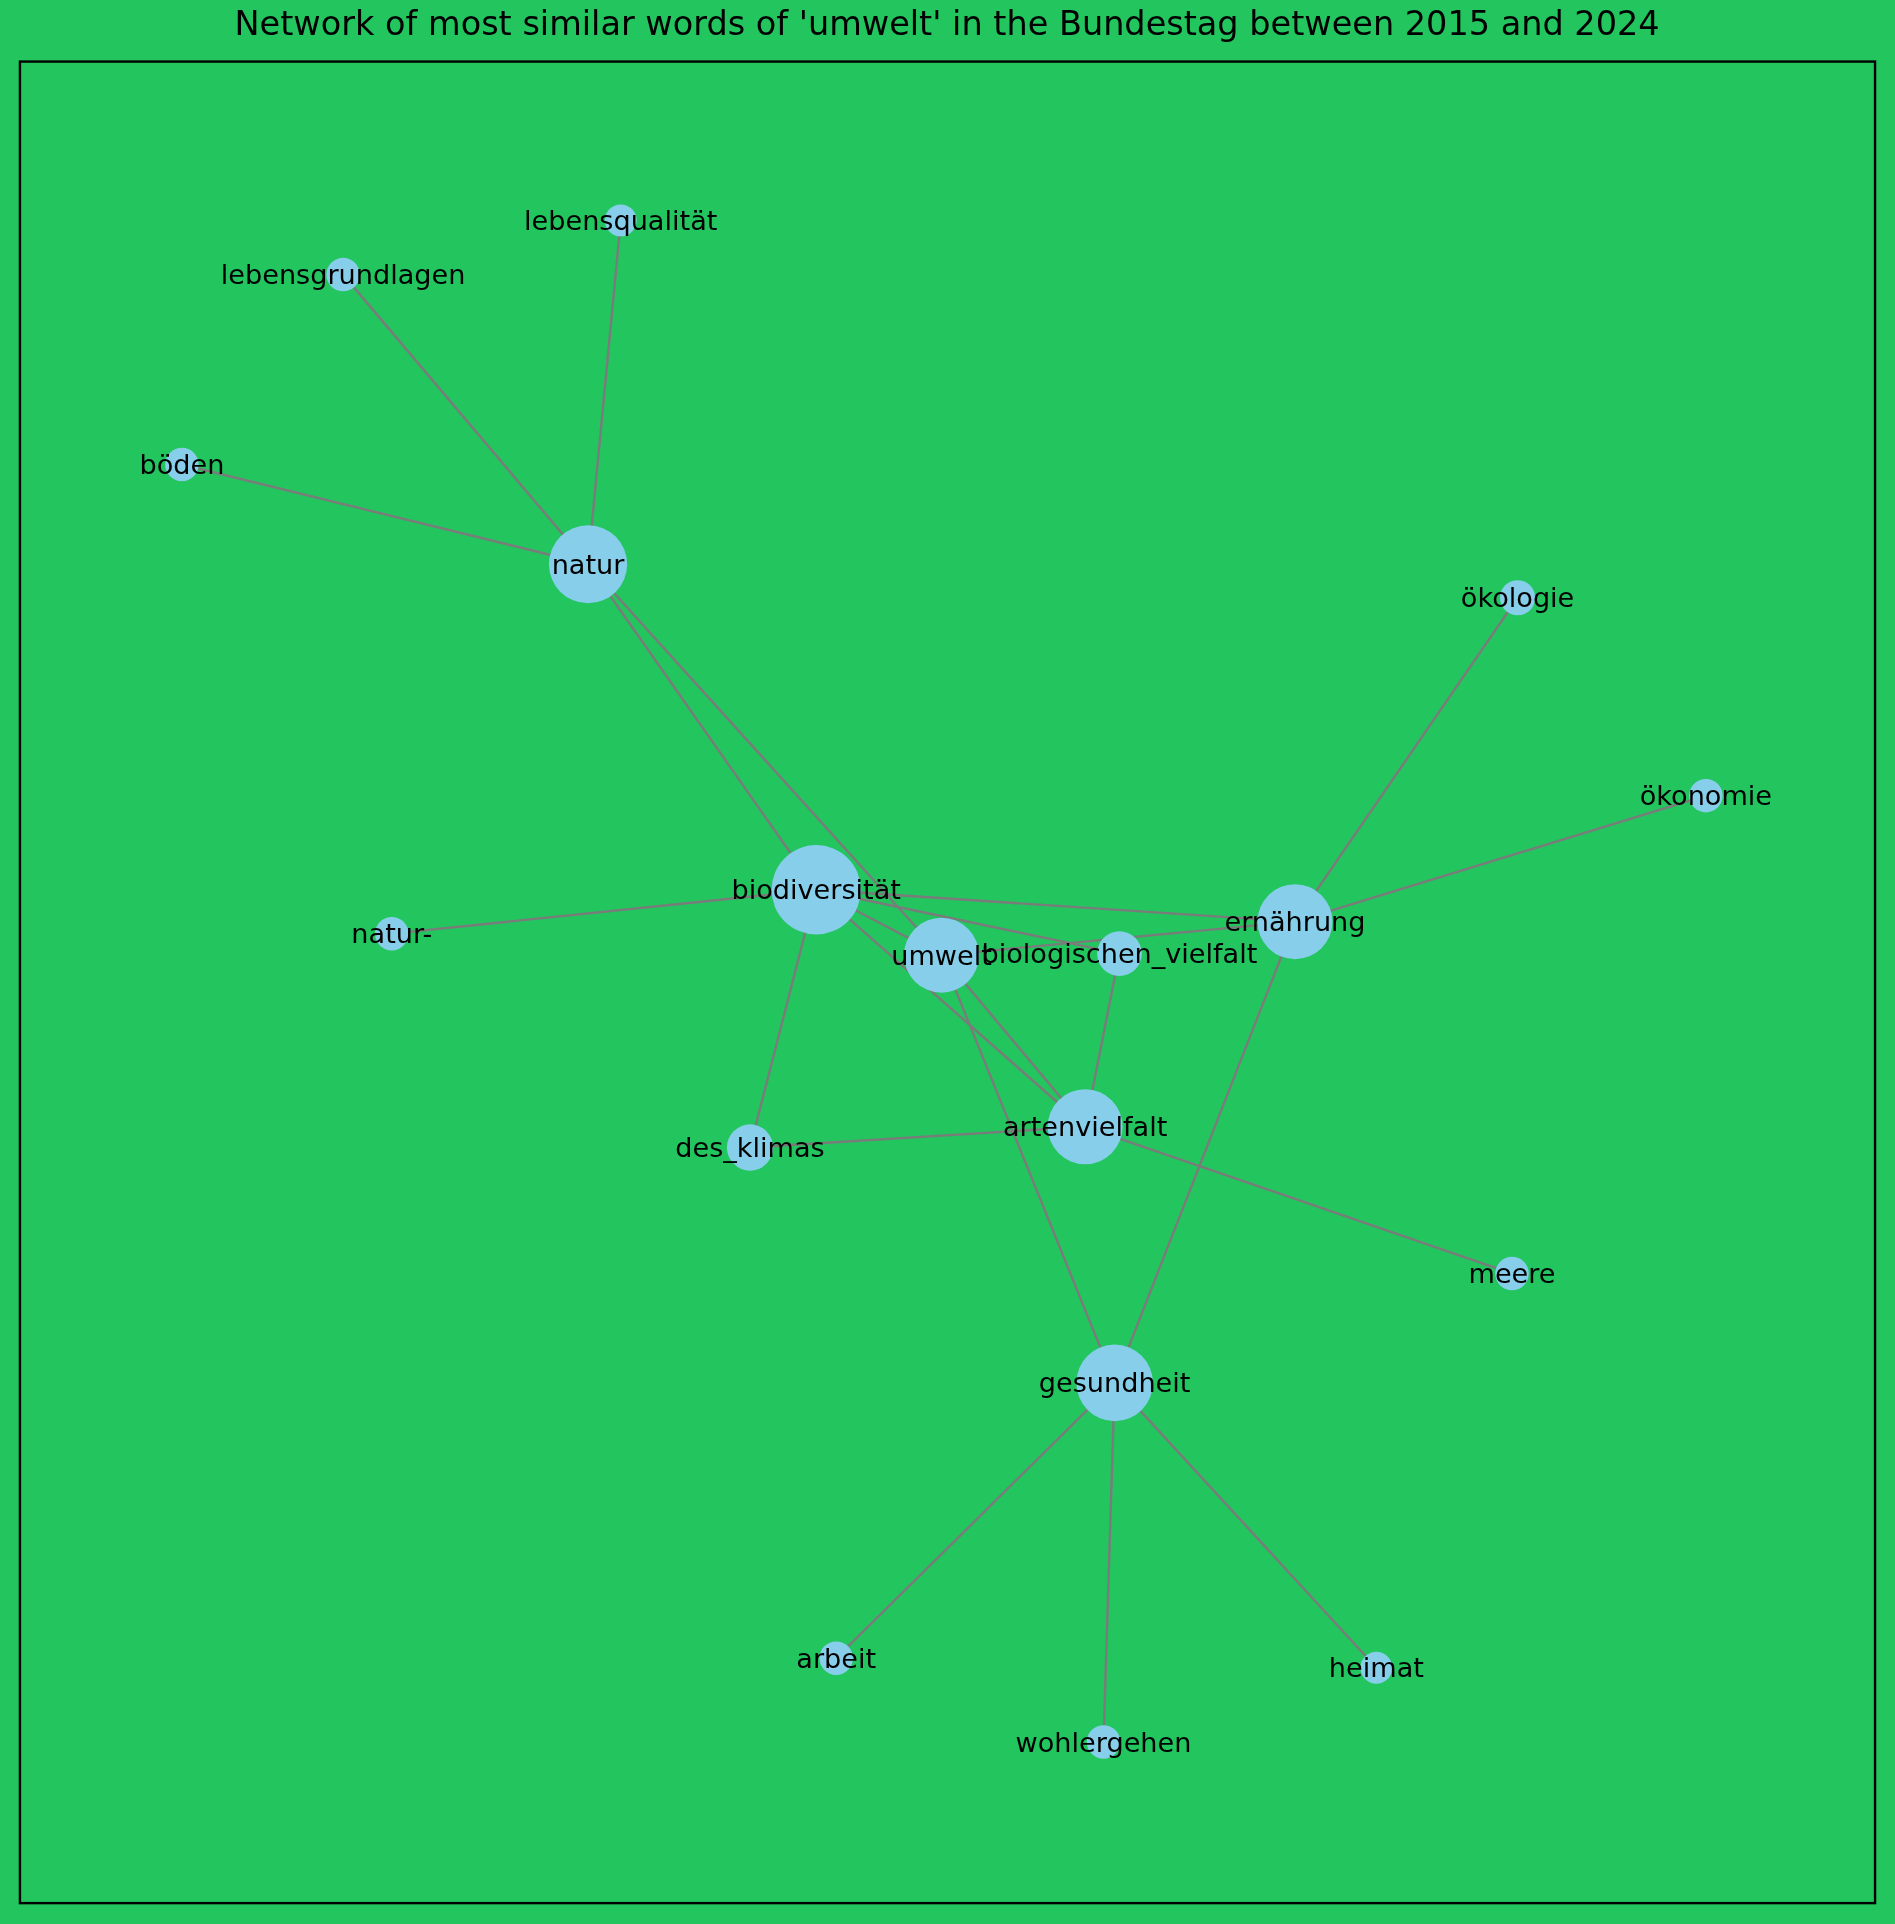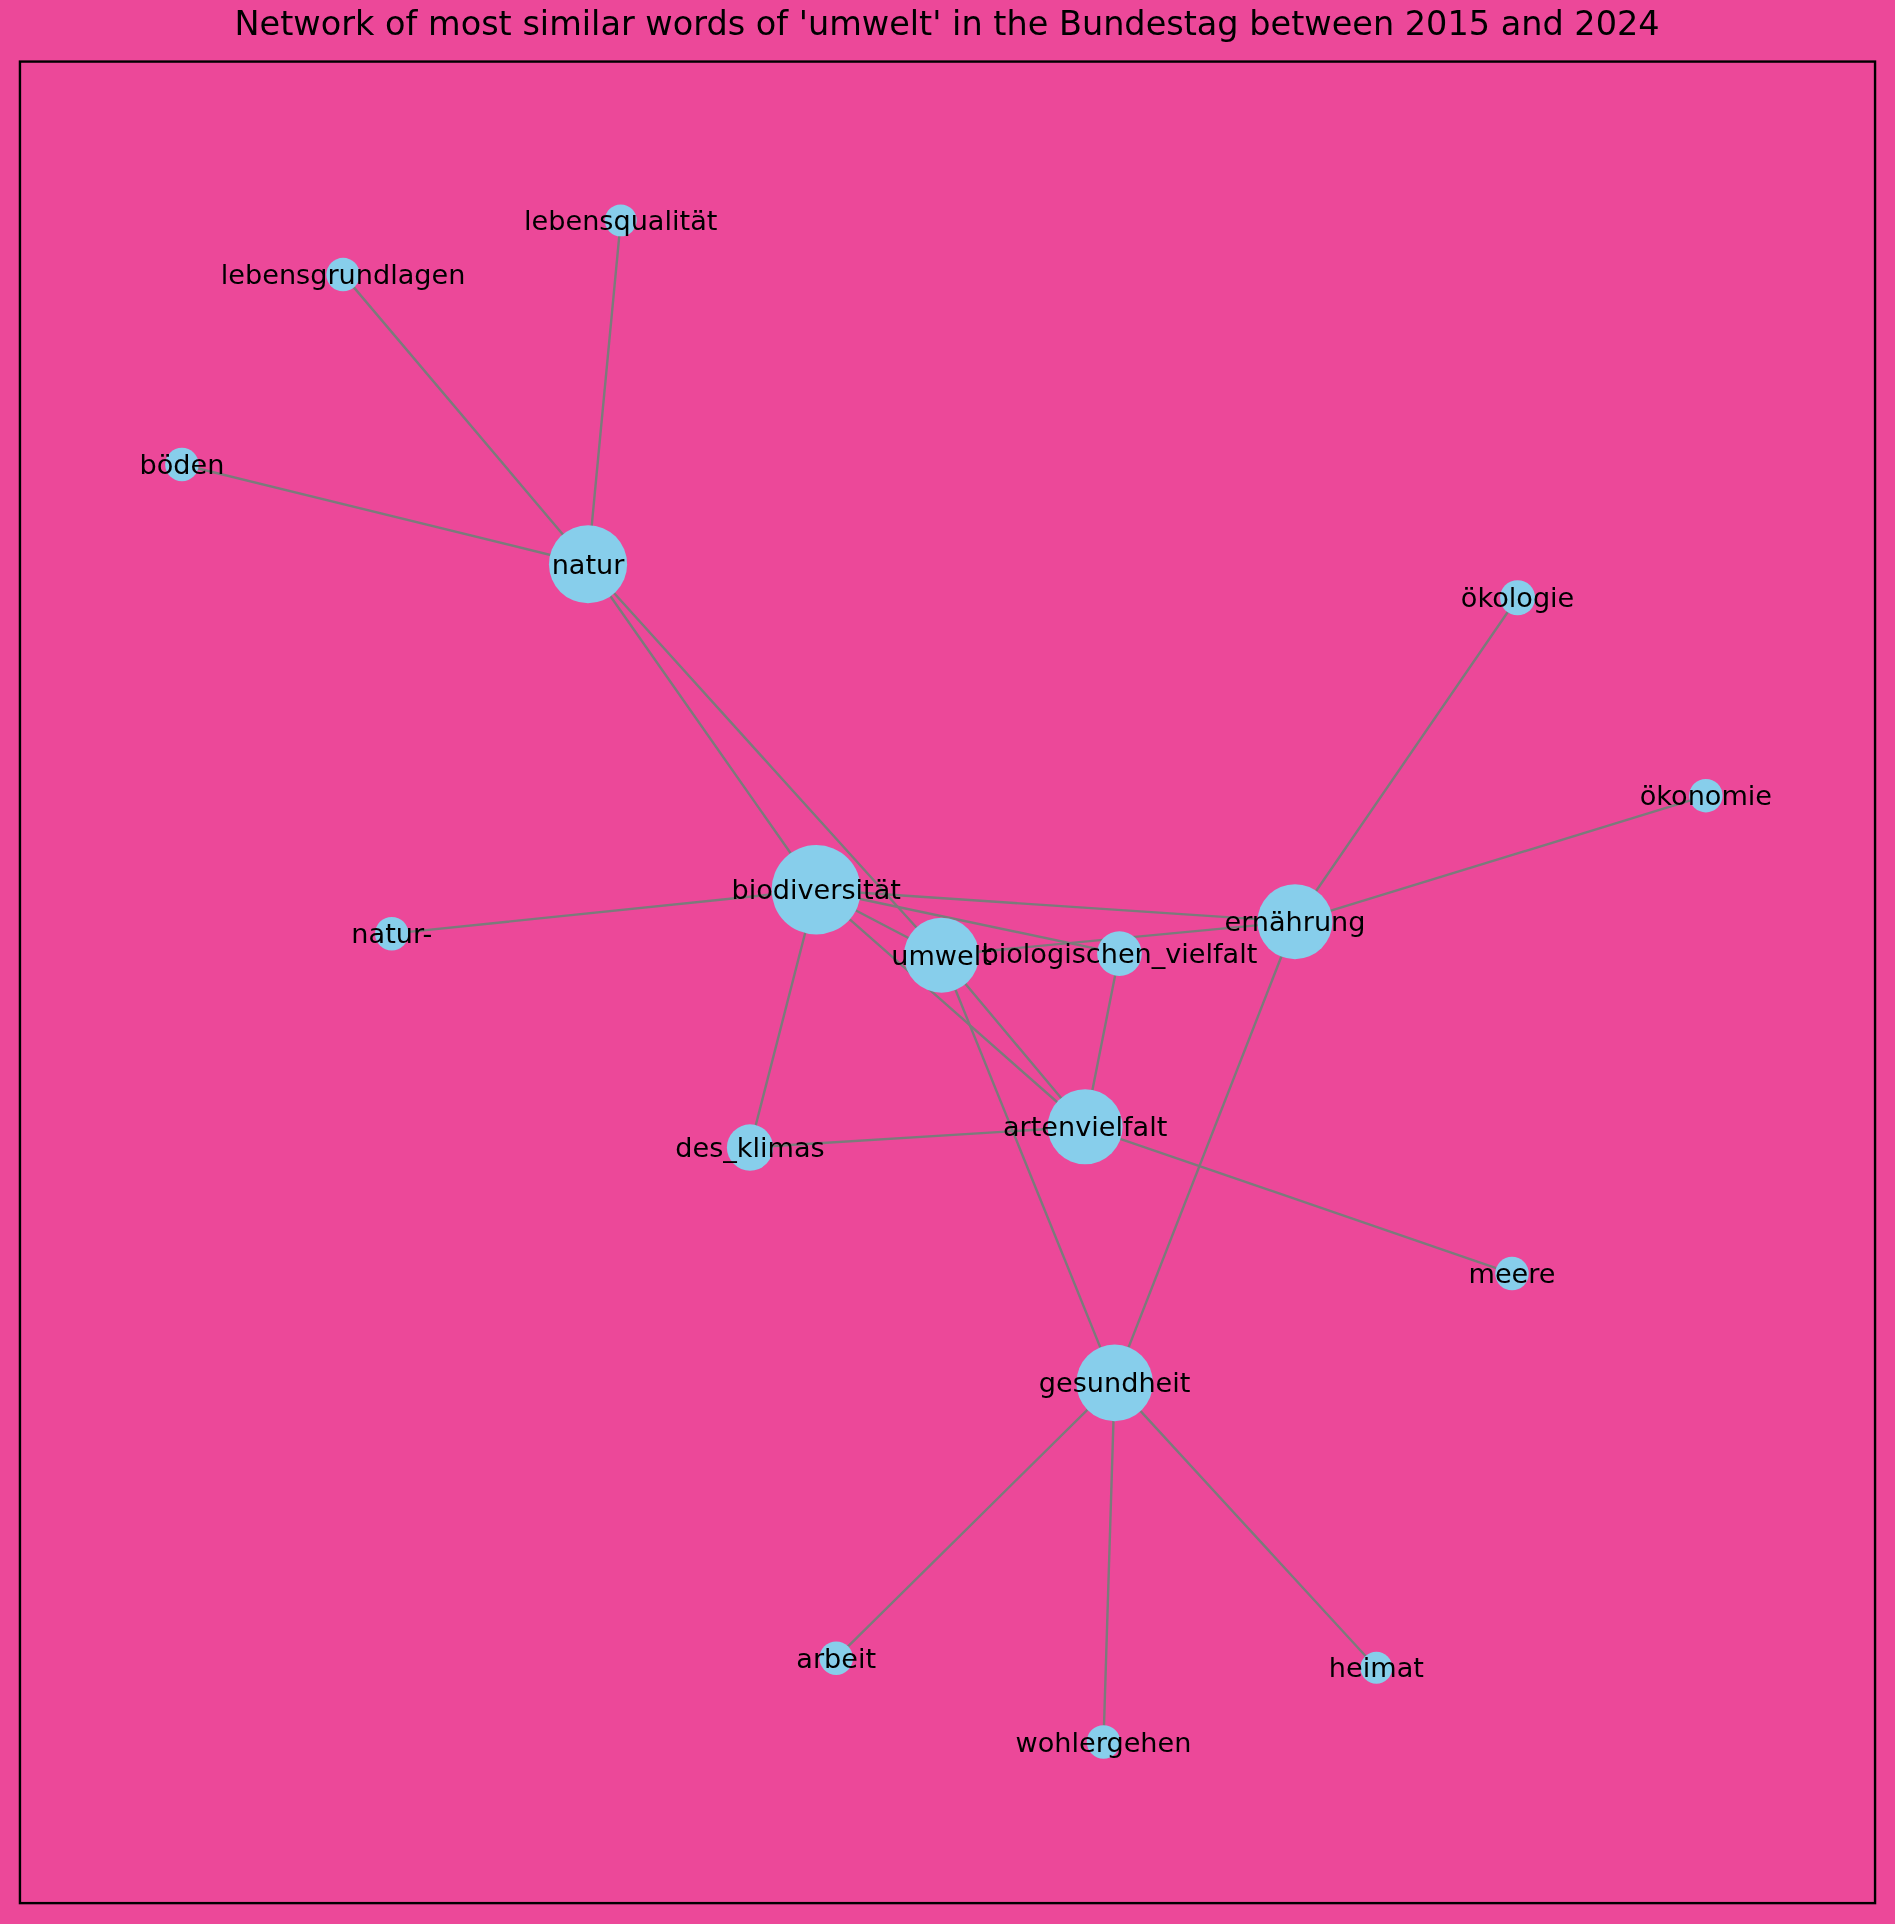--- a/index.html
+++ b/index.html
@@ -5,21 +5,21 @@
   html, body {
     margin: 0;
     padding: 0;
     background: #ffffff;
     font-family: "DejaVu Sans", sans-serif;
   }
   .figure {
     position: relative;
     width: 1895px;
     height: 1924px;
-    background: #ec4899;
+    background: #22c55e;
     overflow: hidden;
   }
   .figure svg {
     position: absolute;
     left: 0;
     top: 0;
   }
   .net-edge {
     stroke-linecap: round;
   }

